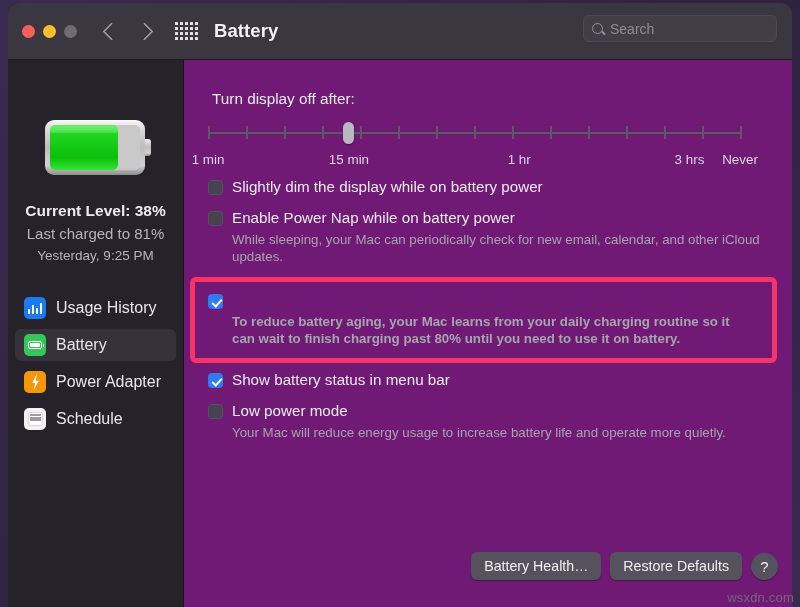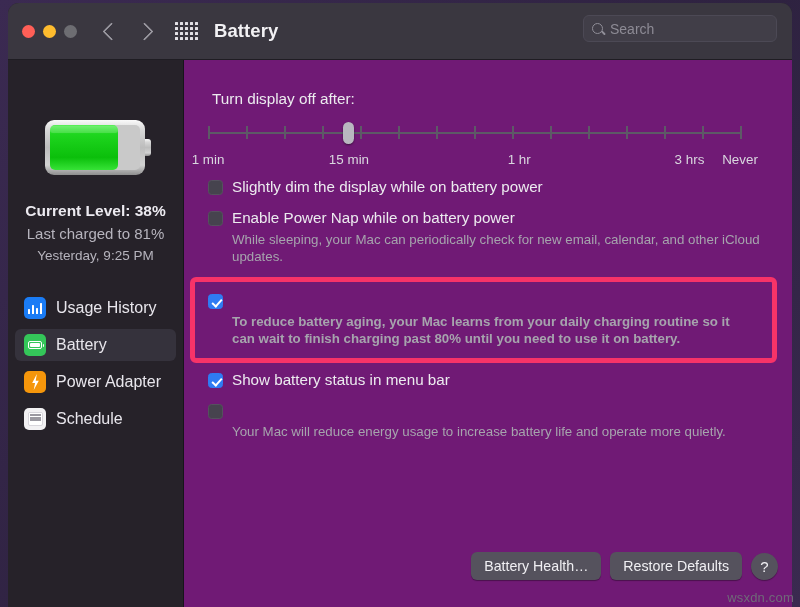--- a/index.html
+++ b/index.html
@@ -615,20 +615,21 @@
             </div>
           </div>
 
           <div class="opt-row" style="margin-bottom:13px; margin-top:2px;">
             <span class="cbx on"></span>
             <span class="opt-label">Show battery status in menu bar</span>
           </div>
 
           <div class="opt-row">
             <span class="cbx off"></span>
+            <span class="opt-label">Low power mode</span>
           </div>
           <div class="opt-desc">Your Mac will reduce energy usage to increase battery life and operate more quietly.</div>
 
         </div>
 
         <div id="footer">
           <button class="btn">Battery Health…</button>
           <button class="btn">Restore Defaults</button>
           <button class="btn help">?</button>
         </div>

